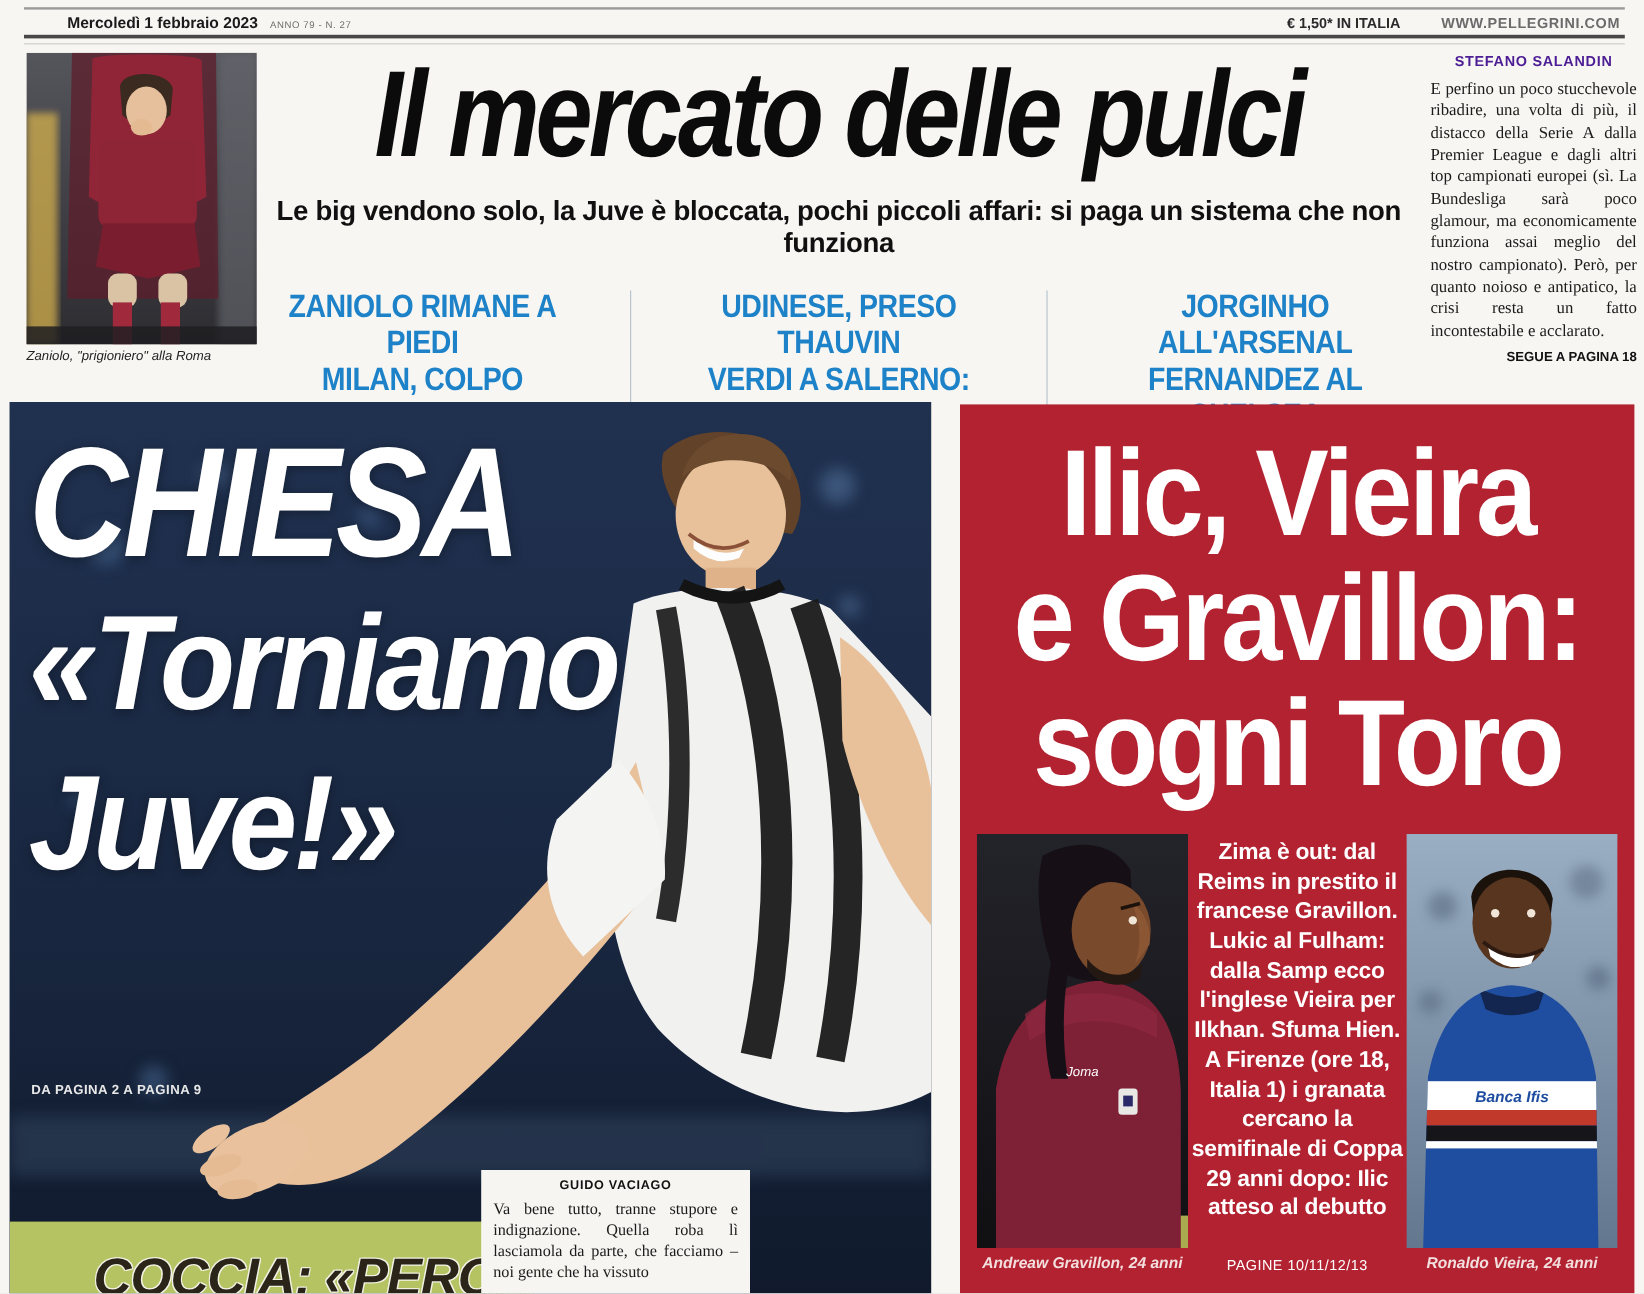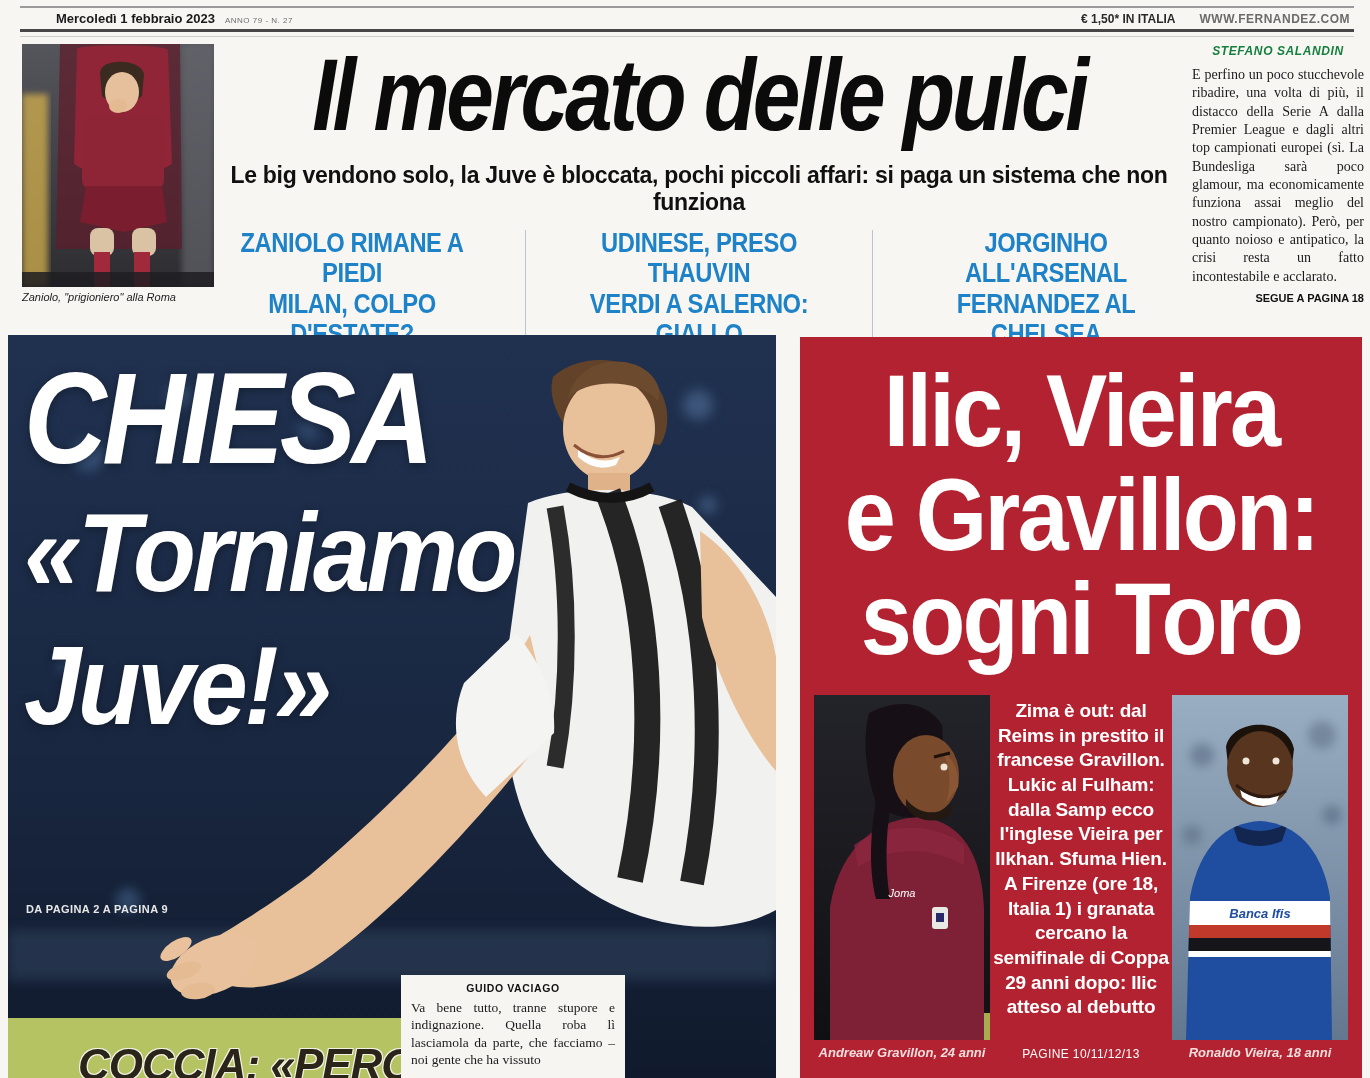--- a/index.html
+++ b/index.html
@@ -11,52 +11,52 @@
   
   .topbar {
     position:absolute; left:20px; right:16px; top:6px; height:26px;
     border-top:2px solid #9a9a9a; border-bottom:3px solid #474747;
     display:flex; align-items:center; justify-content:space-between; padding:0 4px;
   }
   .topbar-rule2 { position:absolute; left:20px; right:16px; top:36px; height:1px; background:#cfcdca; }
   .tb-left { display:flex; align-items:baseline; gap:10px; }
   .tb-date { font-size:13px; font-weight:700; color:#1a1a1a;padding-left:32px; }
   .tb-issue { font-size:8px; color:#6e6e6e; letter-spacing:.5px; }
-  .tb-right { display:flex; align-items:center; gap:24px; }
+  .tb-right { display:flex; align-items:center; gap:34px; }
   .tb-price { font-size:12px; font-weight:700; color:#2a2a2a; }
   .tb-site { font-size:12px; font-weight:700; color:#6b6b6b; letter-spacing:.5px; }
 
   
   .zaniolo { position:absolute; left:22px; top:44px; width:192px; }
   .zaniolo svg { display:block; width:192px; height:243px; }
   .zaniolo-caption { margin-top:4px; font-size:11px; font-style:italic; color:#222; }
 
   
   .lead { position:absolute; left:218px; top:42px; width:962px; text-align:center; }
   .lead-headline {
     font-size:102px; line-height:1.04; font-weight:800; font-style:italic;
     letter-spacing:-4px; color:#0b0b0b; transform:scaleX(.84); transform-origin:50% 0;
     white-space:nowrap;
   }
   .lead-subhead {
     margin-top:14px; font-size:23px; font-weight:700; color:#101010; letter-spacing:-0.3px;
   }
   .teasers {
-    margin-top:10px; display:flex; align-items:stretch; justify-content:space-between;gap:39px;
+    margin-top:22px; display:flex; align-items:stretch; justify-content:space-between;gap:39px;
   }
   .teaser {
     flex:1; padding:2px 6px; color:#1e82c8; font-weight:800; font-size:27px; line-height:1.12;
     letter-spacing:-0.5px; transform:scaleX(.88); transform-origin:50% 50%;
   }
   .teaser-sep { width:1px; background:#b9c6cf; margin:4px 0; }
   .lead-pages { margin-top:8px; font-size:11px; font-weight:700; color:#1a1a1a; letter-spacing:.5px; }
 
   
   .editorial { position:absolute; left:1192px; top:44px; width:172px; }
-  .ed-byline { text-align:center; font-size:12px; font-weight:700; letter-spacing:.6px; color:#15803d;font-style:italic; }
+  .ed-byline { text-align:center; font-size:12px; font-weight:700; letter-spacing:.6px; color:#4c1d95; }
   .ed-body {
     margin-top:8px; font-family:"Liberation Serif", serif; font-size:14px; line-height:1.31;
     text-align:justify; color:#1b1b1b;
   }
   .ed-footer { margin-top:6px; text-align:right; font-size:11px; font-weight:700; color:#111; }
 
   
   .chiesa { position:absolute; left:8px; top:335px; width:768px; height:743px; overflow:hidden; background:#16233b; }
   .chiesa svg.photo { position:absolute; inset:0; display:block; }
   .ch-title {
@@ -127,21 +127,21 @@
 
 <div class="page">
 
   <div class="topbar">
     <div class="tb-left">
       <span class="tb-date">Mercoledì 1 febbraio 2023</span>
       <span class="tb-issue">ANNO 79 - N. 27</span>
     </div>
     <div class="tb-right">
       <span class="tb-price">€ 1,50* IN ITALIA</span>
-      <span class="tb-site">WWW.FERNANDEZ.COM</span>
+      <span class="tb-site">WWW.PELLEGRINI.COM</span>
     </div>
   </div>
   <div class="topbar-rule2"></div>
 
   <div class="zaniolo">
     <svg viewBox="0 0 192 243" width="192" height="243">
       <defs>
         <linearGradient id="zbg" x1="0" y1="0" x2="0" y2="1">
           <stop offset="0" stop-color="#55555c"></stop>
             <stop offset="1" stop-color="#2c2c31"></stop>
@@ -329,16 +329,16 @@
           <rect x="0" y="243" width="176" height="13" fill="#15151a"></rect>
           <rect x="0" y="256" width="176" height="6" fill="#ffffff"></rect>
           <path d="M60,128 q28,16 56,0 l-6,18 q-22,10 -44,0 Z" fill="#12264f"></path>
         </g>
         <text x="88" y="223" font-family="Liberation Sans, sans-serif" font-size="13" font-weight="bold" font-style="italic" fill="#1f4da0" text-anchor="middle">Banca Ifis</text>
       </svg>
     </div>
 
     <div class="toro-caption left">Andreaw Gravillon, 24 anni</div>
     <div class="toro-pages">PAGINE 10/11/12/13</div>
-    <div class="toro-caption right">Ronaldo Vieira, 18 anni</div>
+    <div class="toro-caption right">Ronaldo Vieira, 24 anni</div>
   </div>
 
 </div>
 
 </body></html>

